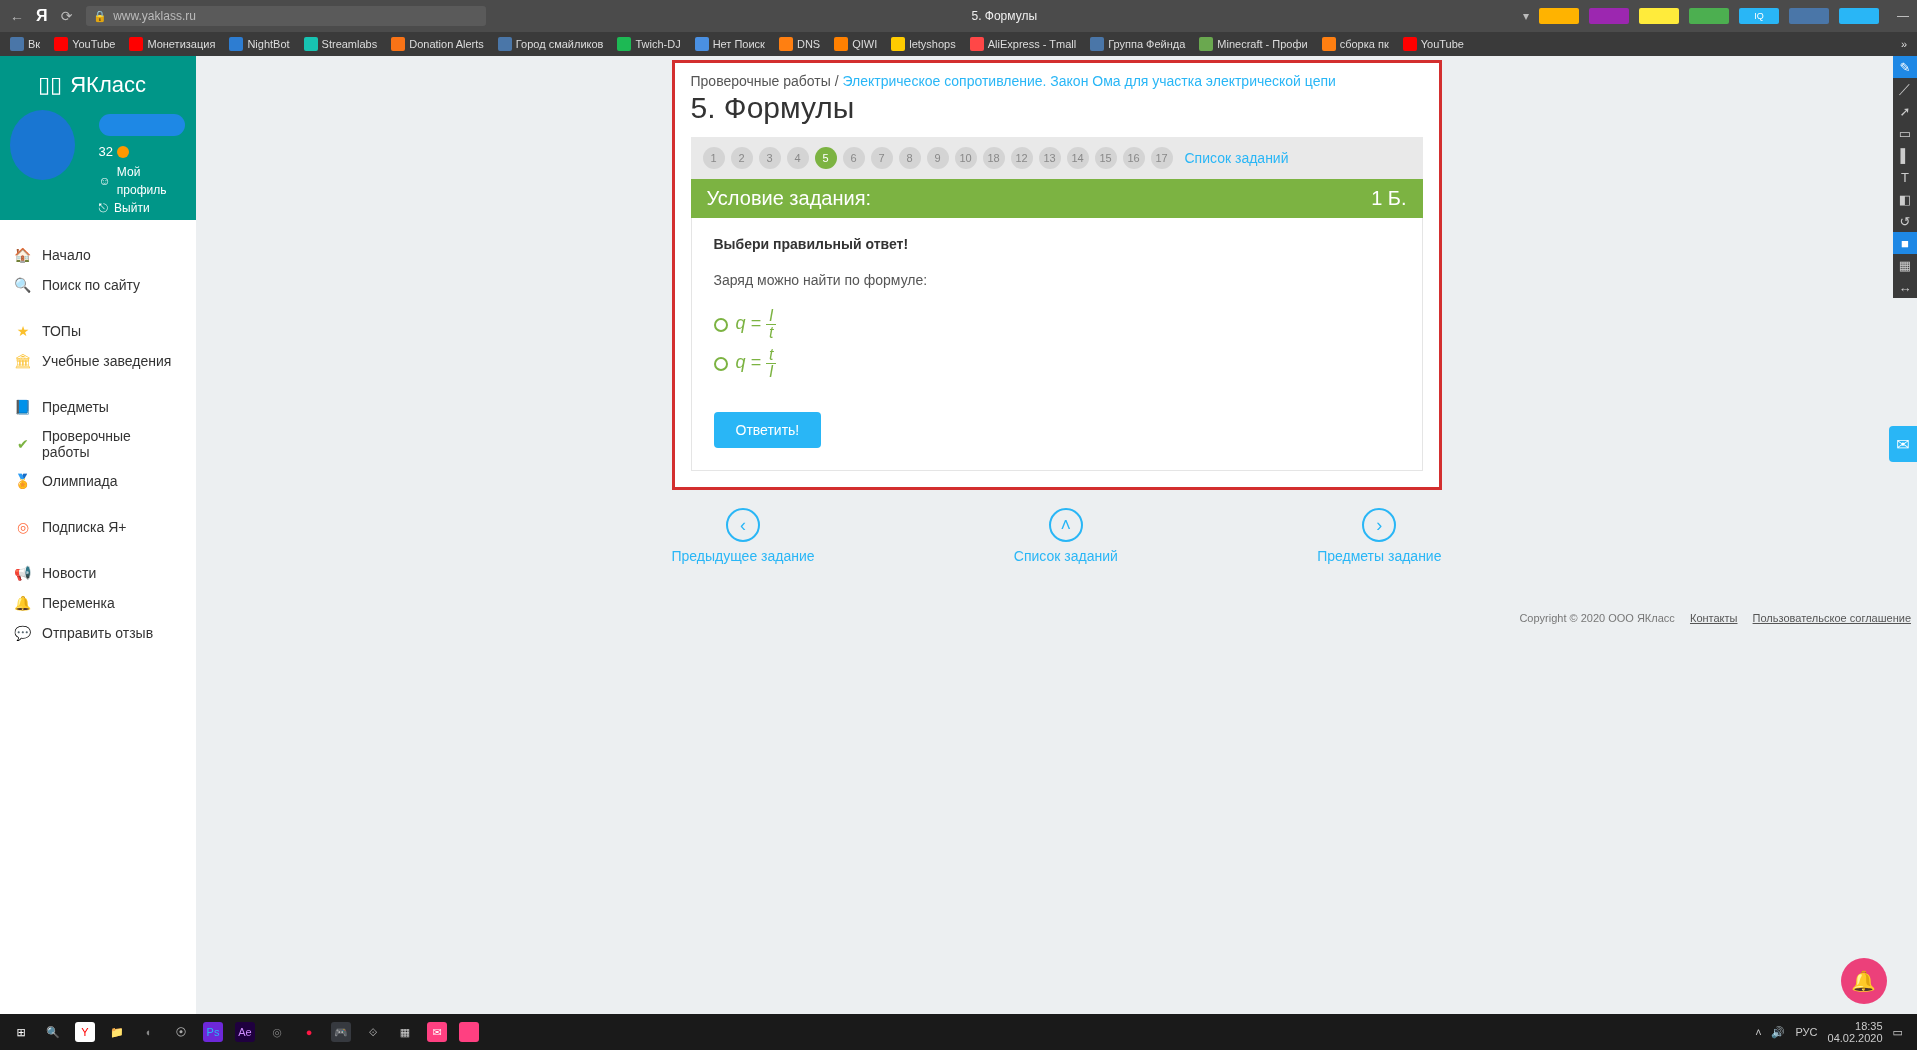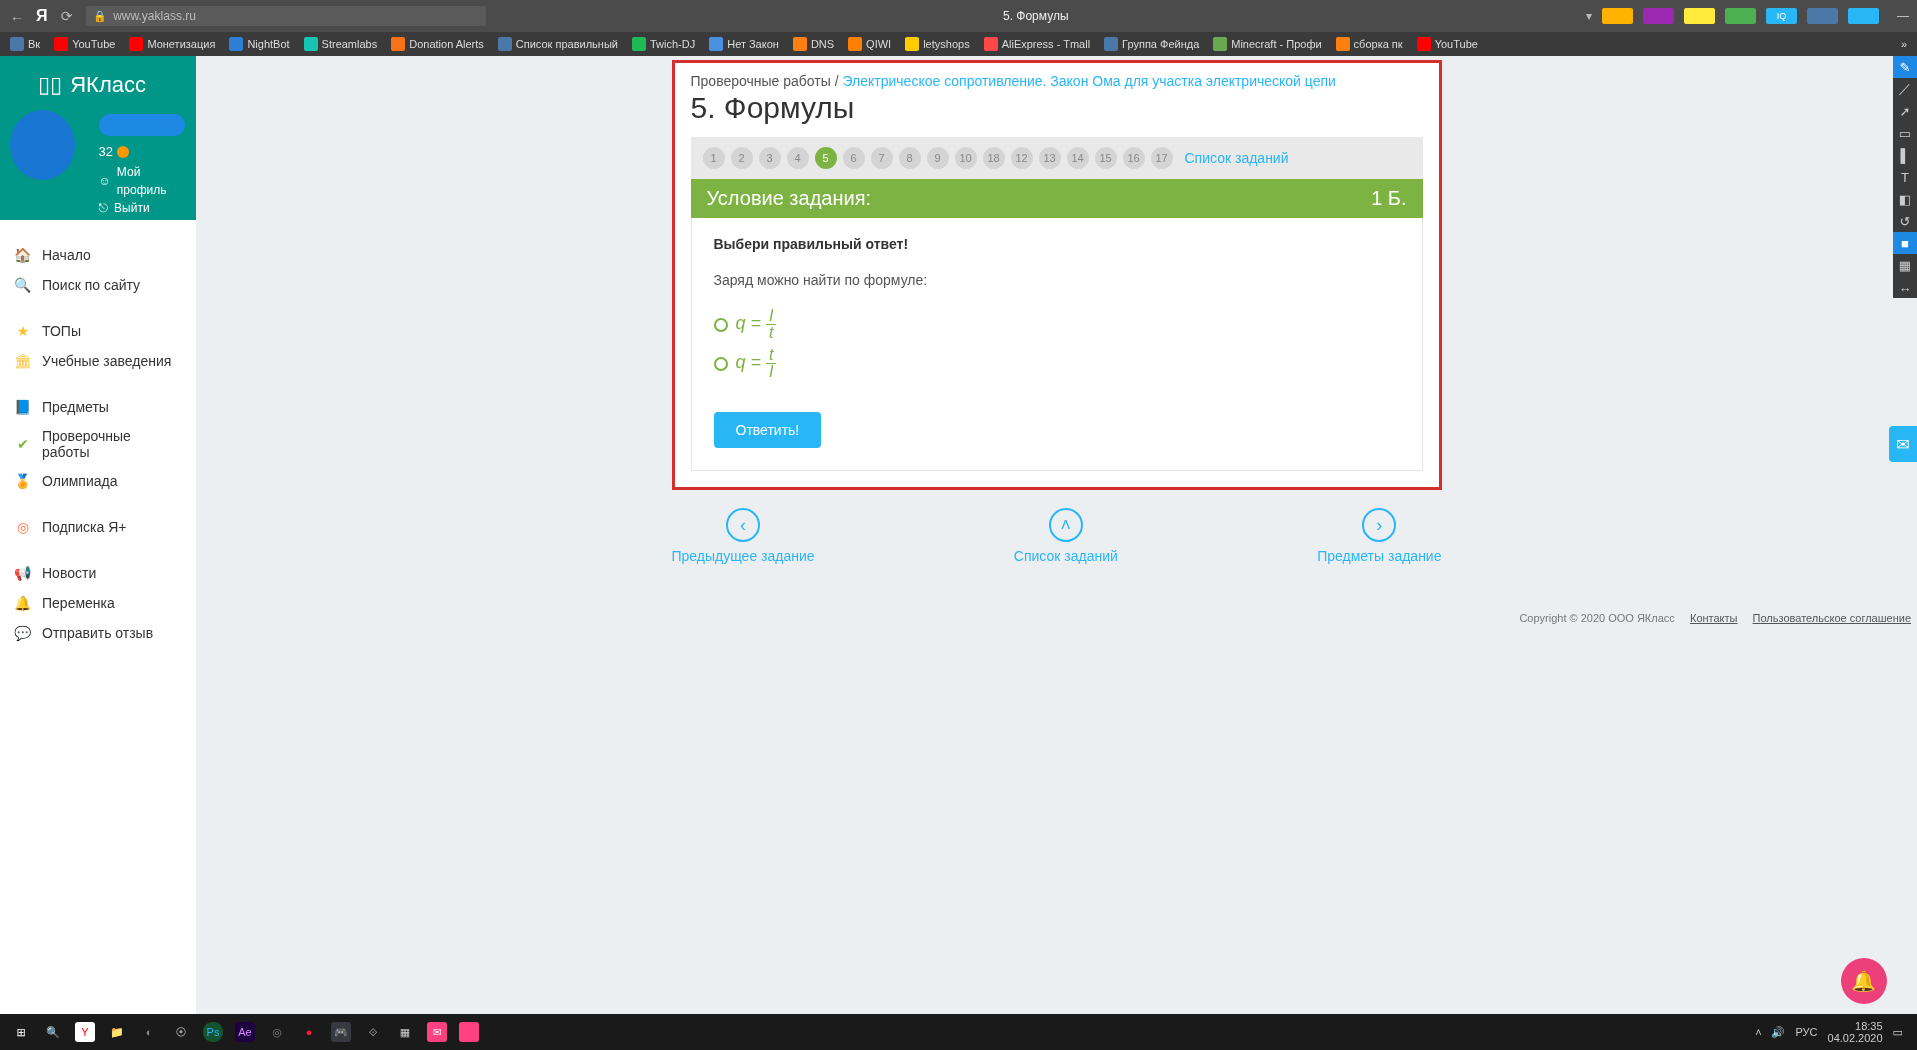--- a/index.html
+++ b/index.html
@@ -6,21 +6,21 @@
 html,body { width:1917px; height:1050px; overflow:hidden; background:#000; }
 
 
 .titlebar { height:32px; background:#4b4b4b; display:flex; align-items:center; color:#bbb; font-size:12px; padding:0 8px; gap:10px; }
 .titlebar .nav-btn { width:18px; height:18px; display:flex; align-items:center; justify-content:center; cursor:pointer; font-size:14px; }
 .titlebar .ya { font-weight:bold; color:#fff; font-size:16px; }
 .titlebar .url-box { background:#5a5a5a; border-radius:3px; padding:3px 8px; display:flex; align-items:center; gap:6px; min-width:400px; }
 .titlebar .lock { font-size:11px; }
 .titlebar .spacer { flex:1; text-align:center; color:#eee; }
 .titlebar .icons { display:flex; gap:10px; align-items:center; }
-.titlebar .sq { width:31px; height:16px; border-radius:2px; display:inline-block; }
+.titlebar .sq { width:40px; height:16px; border-radius:2px; display:inline-block; }
 
 .bookmarks { height:24px; background:#3a3a3a; display:flex; align-items:center; gap:14px; padding:0 10px; font-size:11px; color:#ddd; overflow:hidden; }
 .bookmarks .bm { display:flex; align-items:center; gap:4px; white-space:nowrap; cursor:pointer; }
 .bookmarks .ic { width:14px; height:14px; border-radius:2px; display:inline-block; }
 
 
 .page { display:flex; height:calc(100% - 56px - 36px); background:#eceff1; position:relative; }
 
 
 .leftnav { width:196px; background:#fff; display:flex; flex-direction:column; }
@@ -135,29 +135,29 @@
     <div class="bm">
       <span class="ic" style="background:#17c3b2"></span>
       <span>Streamlabs</span>
     </div>
     <div class="bm">
       <span class="ic" style="background:#f97316"></span>
       <span>Donation Alerts</span>
     </div>
     <div class="bm">
       <span class="ic" style="background:#4a76a8"></span>
-      <span>Список правильный</span>
+      <span>Город смайликов</span>
     </div>
     <div class="bm">
       <span class="ic" style="background:#1db954"></span>
       <span>Twich-DJ</span>
     </div>
     <div class="bm">
       <span class="ic" style="background:#4a90e2"></span>
-      <span>Нет Закон</span>
+      <span>Нет Поиск</span>
     </div>
     <div class="bm">
       <span class="ic" style="background:#ff7f11"></span>
       <span>DNS</span>
     </div>
     <div class="bm">
       <span class="ic" style="background:#ff8000"></span>
       <span>QIWI</span>
     </div>
     <div class="bm">
@@ -388,21 +388,21 @@
       <div class="tb">
         <span class="sq2" style="background: transparent; color: rgb(255, 204, 0); display: flex; align-items: center; justify-content: center; font-size: 11px;">📁</span>
       </div>
       <div class="tb">
         <span class="sq2" style="background: transparent; color: rgb(136, 136, 136); display: flex; align-items: center; justify-content: center; font-size: 11px;">◐</span>
       </div>
       <div class="tb">
         <span class="sq2" style="background: transparent; color: rgb(170, 170, 170); display: flex; align-items: center; justify-content: center; font-size: 11px;">⦿</span>
       </div>
       <div class="tb">
-        <span class="sq2" style="background: #14532d; color: rgb(41, 182, 246); display: flex; align-items: center; justify-content: center; font-size: 11px; border-radius: 9px;">Ps</span>
+        <span class="sq2" style="background: #6d28d9; color: rgb(41, 182, 246); display: flex; align-items: center; justify-content: center; font-size: 11px;">Ps</span>
       </div>
       <div class="tb">
         <span class="sq2" style="background: rgb(31, 0, 63); color: rgb(207, 141, 255); display: flex; align-items: center; justify-content: center; font-size: 11px;">Ae</span>
       </div>
       <div class="tb">
         <span class="sq2" style="background: transparent; color: rgb(136, 136, 136); display: flex; align-items: center; justify-content: center; font-size: 11px;">◎</span>
       </div>
       <div class="tb">
         <span class="sq2" style="background: transparent; color: rgb(255, 23, 68); display: flex; align-items: center; justify-content: center; font-size: 11px;">●</span>
       </div>

